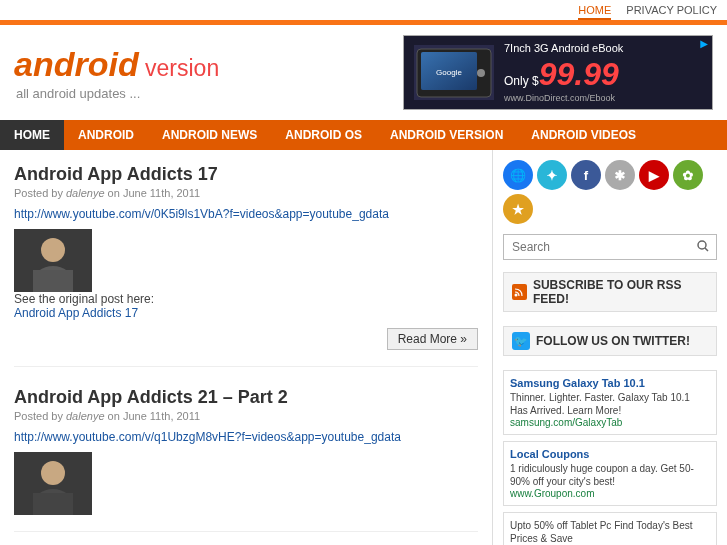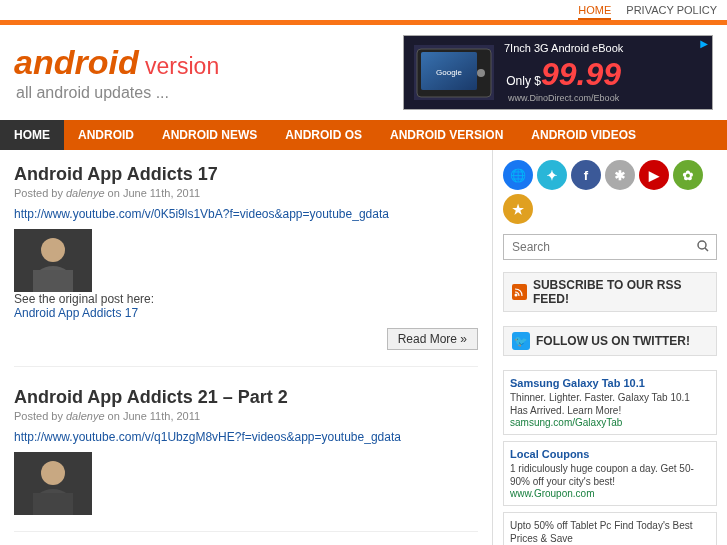--- a/index.html
+++ b/index.html
@@ -42,21 +42,21 @@
       font-style: italic;
       font-weight: bold;
       font-size: 34px;
     }
     #logo-area h1 span.version {
       color: #ef4444;
       font-size: 23px;
     }
     #logo-area p {
       color: #888;
-      font-size: 16px;
+      font-size: 13px;
       margin-top: 2px;
       margin-left: 2px;
     }
     #banner-ad {
       background: #1a1a2e;
       display: flex;
       align-items: center;
       padding: 6px 10px;
       border: 1px solid #aaa;
       min-width: 310px;
@@ -70,21 +70,20 @@
       align-items: center;
       justify-content: center;
       color: #aaa;
       font-size: 9px;
       text-align: center;
     }
     #banner-ad .ad-text {
       margin-left: 10px;
       color: #fff;
       font-size: 11px;
-      text-align: center;
     }
     #banner-ad .ad-text .price {
       color: #ff4444;
       font-size: 32px;
       font-weight: bold;
       font-style: italic;
     }
     #banner-ad .ad-text .site {
       color: #aaa;
       font-size: 9px;

